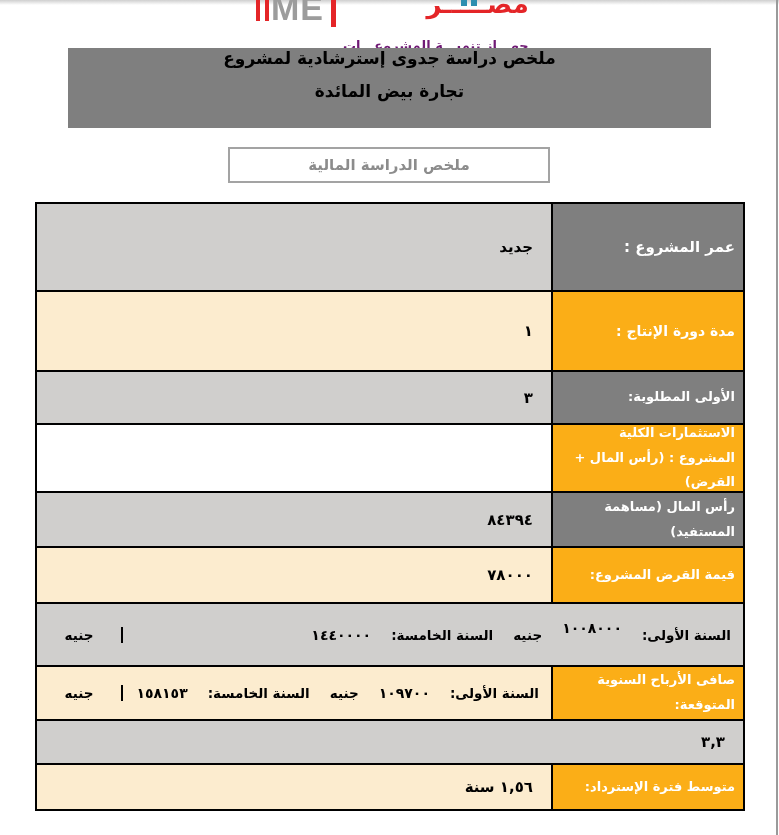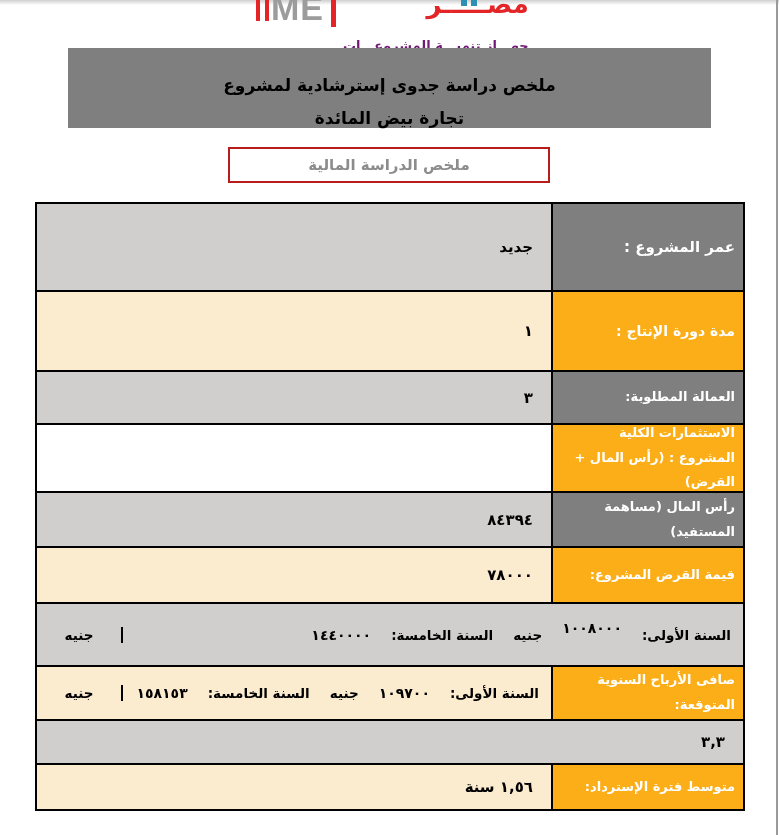--- a/index.html
+++ b/index.html
@@ -20,26 +20,26 @@
     line-height:1;color:#9c9c9c;letter-spacing:1px;margin:0 2px;}
   .logo-sep{width:5px;height:36px;background:#e42528;margin:0 7px 0 5px;}
   .logo-ar-block{display:flex;flex-direction:column;align-items:flex-end;}
   .logo-ar-name{position:relative;color:#e42528;font-weight:bold;font-size:26px;line-height:1;direction:rtl;}
   .logo-dots{position:absolute;left:34%;top:9px;display:flex;gap:4px;}
   .logo-dots i{width:6px;height:6px;background:#2e8fb0;display:block;}
   .logo-ar-sub{color:#701a75;font-weight:bold;font-size:13px;margin-top:21px;white-space:nowrap;direction:rtl;}
 
   
   .title-box{position:absolute;left:68px;top:48px;width:643px;height:80px;background:#7f7f7f;
-    direction:rtl;display:flex;flex-direction:column;justify-content:flex-end;align-items:center;
+    direction:rtl;display:flex;flex-direction:column;justify-content:flex-start;align-items:center;
     gap:13px;color:#000;font-weight:bold;font-size:17px;}
 
   
   .section-box{position:absolute;left:228px;top:147px;width:318px;height:32px;
-    background:#fff;border:2px solid #b91c1c;direction:rtl;
+    background:#fff;border:2px solid #a3a3a3;direction:rtl;
     display:flex;align-items:center;justify-content:center;
     color:#8c8c8c;font-weight:bold;font-size:15px;}
 
   
   .fin-table{position:absolute;left:35px;top:202px;width:706px;border:2px solid #000;direction:rtl;
     background:#fff;}
   .t-row{display:flex;border-bottom:2px solid #000;}
   .t-row:last-child{border-bottom:none;}
   .t-label{width:174px;flex:none;border-left:none;
     color:#fff;font-weight:bold;font-size:13px;line-height:1.9;
@@ -107,21 +107,21 @@
     <div class="t-label">عمر المشروع :</div>
     <div class="t-value">جديد</div>
   </div>
 
   <div class="t-row">
     <div class="t-label">مدة دورة الإنتاج :</div>
     <div class="t-value">١</div>
   </div>
 
   <div class="t-row">
-    <div class="t-label">العمالة المطلوبة:</div>
+    <div class="t-label">الأولى المطلوبة:</div>
     <div class="t-value">٣</div>
   </div>
 
   <div class="t-row">
     <div class="t-label">الاستثمارات الكلية المشروع : (رأس المال + القرض)</div>
   </div>
 
   <div class="t-row">
     <div class="t-label">رأس المال (مساهمة المستفيد)</div>
     <div class="t-value">٨٤٣٩٤</div>

